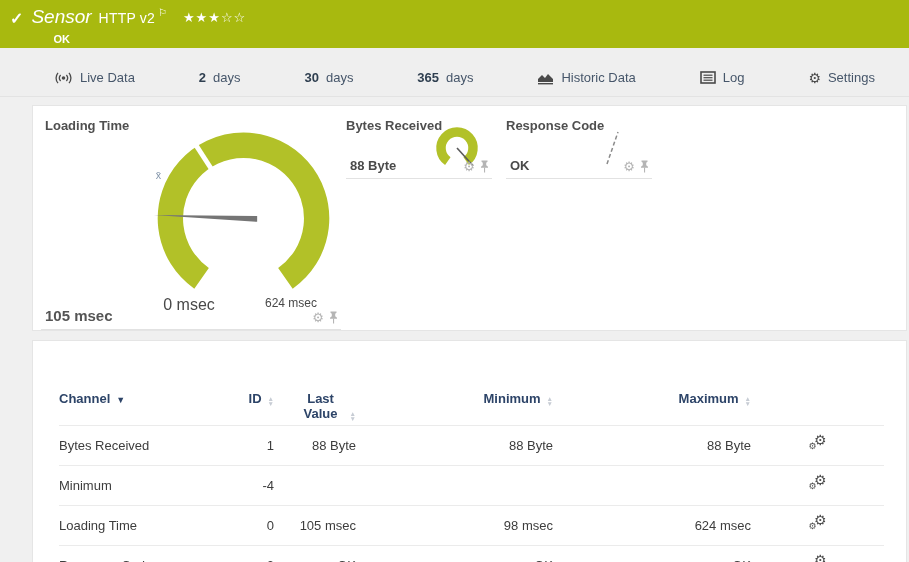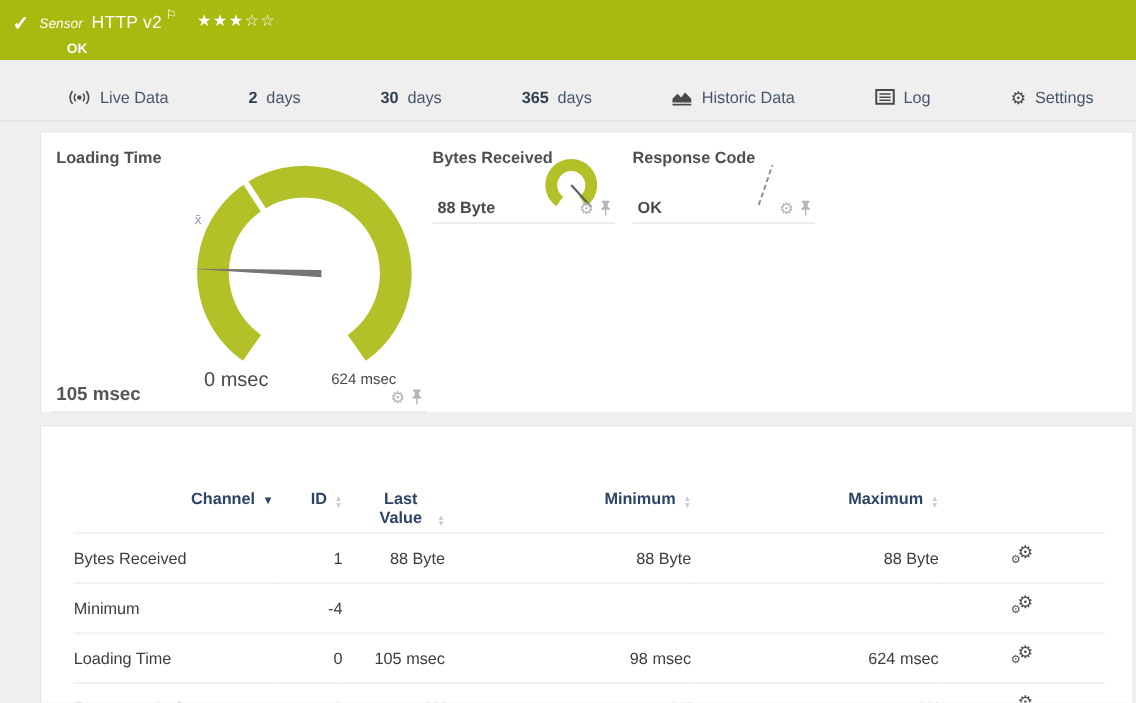--- a/index.html
+++ b/index.html
@@ -5,21 +5,21 @@
   * { margin:0; padding:0; box-sizing:border-box; }
   html,body { width:909px; height:562px; overflow:hidden; background:#f0f0f0;
               font-family:"Liberation Sans", sans-serif; }
 
   
   .sensor-header { height:48px; background:#a8b90f; color:#fff; display:flex;
                    align-items:flex-start; padding:7px 0 0 10px; }
   .check { font-size:16px; font-weight:bold; margin:2px 8px 0 0; }
   .title-block { display:flex; flex-direction:column; }
   .title-line { display:flex; align-items:baseline; line-height:20px; }
-  .kind { font-style:italic; font-size:11px; margin-right:7px; }
+  .kind { font-style:italic; font-size:19px; margin-right:7px; }
   .sname { font-weight:normal; font-size:14px; letter-spacing:.2px; }
   .flag { font-size:10px; vertical-align:super; margin-left:3px; position:relative; top:-7px; }
   .stars { font-size:13px; margin-left:16px; letter-spacing:1px; position:relative; top:-1px; }
   .status-ok { font-size:11px; font-weight:bold; margin:3px 0 0 22px; }
 
   
   .tabs { height:49px; background:#efefef; display:flex; align-items:flex-end;
           justify-content:space-between; padding:0 26px 0 46px; border-bottom:1px solid #e3e3e3; }
   .tab { display:flex; align-items:center; gap:7px; font-size:13px; color:#46566a;
          padding:0 8px 11px 8px; position:relative; cursor:pointer; white-space:nowrap; }
@@ -53,21 +53,21 @@
 
   .mini-wrap { display:flex; gap:14px; margin-left:5px; }
   .mini-panel { width:146px; height:61px; position:relative; }
   .mini-gauge-svg { position:absolute; top:4px; right:6px; }
   .resp-needle-svg { position:absolute; top:2px; right:8px; }
 
   
   table { width:100%; border-collapse:collapse; table-layout:fixed; }
   th { font-size:13px; font-weight:bold; color:#2d4468; text-align:right;
        vertical-align:top; padding:22px 0 4px 0; cursor:pointer; }
-  th.ch { text-align:right; }
+  th.ch { text-align:left; }
   td { font-size:13px; color:#3d3d3d; text-align:right; padding:9.5px 0;
        border-top:1px solid #ebebeb; line-height:15px; }
   td.ch { text-align:left; }
   tr.last td { border-bottom:1px solid #ebebeb; }
   .sort { display:inline-flex; flex-direction:column; margin-left:6px; vertical-align:2px;
           color:#c7ccd4; font-size:6.5px; line-height:5px; }
   .sort-active { color:#2d4468; font-size:9px; margin-left:6px; }
   .hdr-lastvalue { display:inline-block; width:46px; text-align:center; }
   td.gears, th.gears { text-align:center; }
   .gearset { position:relative; display:inline-block; width:20px; height:17px; color:#4e4e4e; cursor:pointer; }

